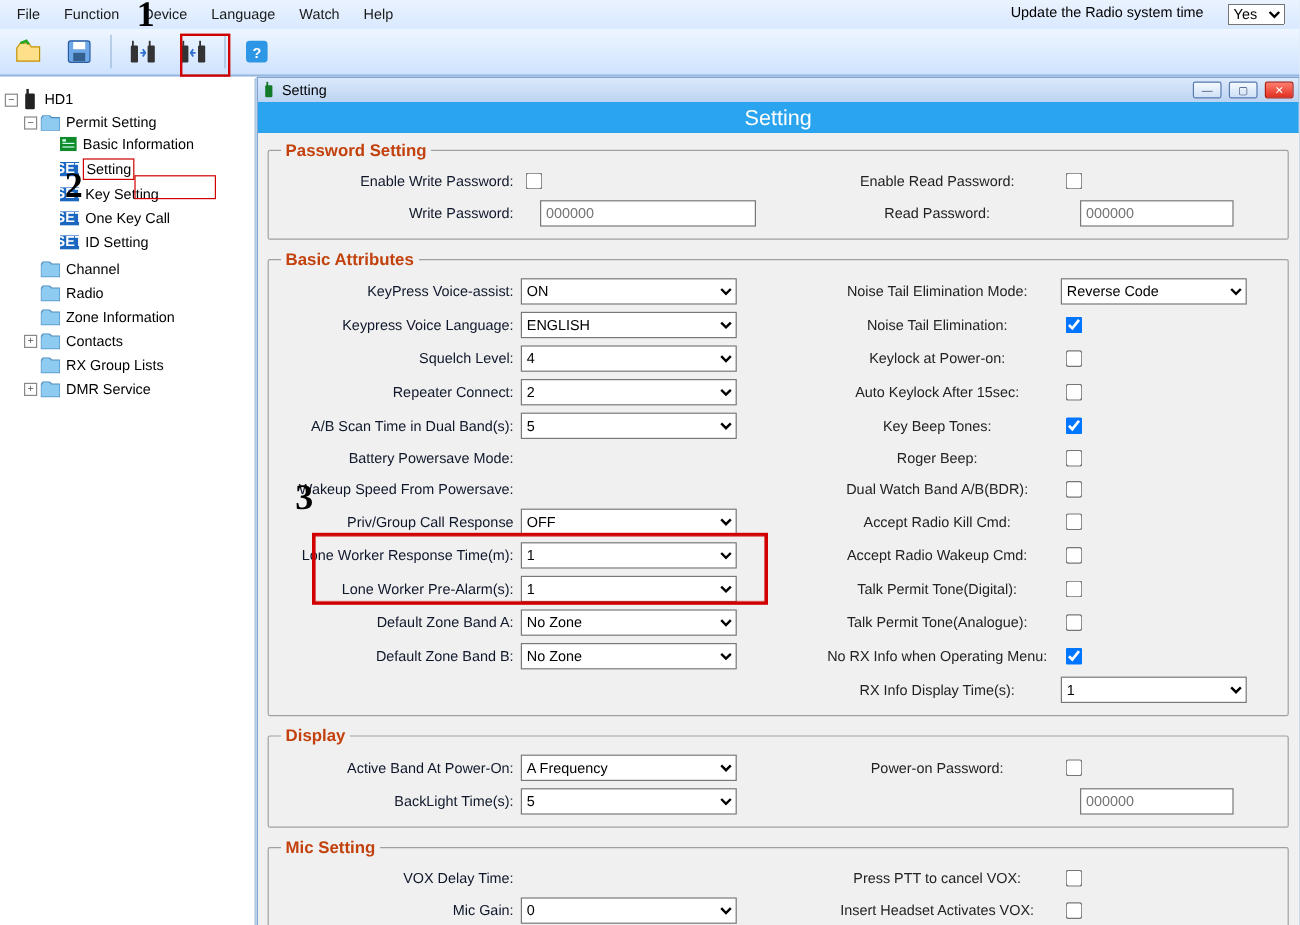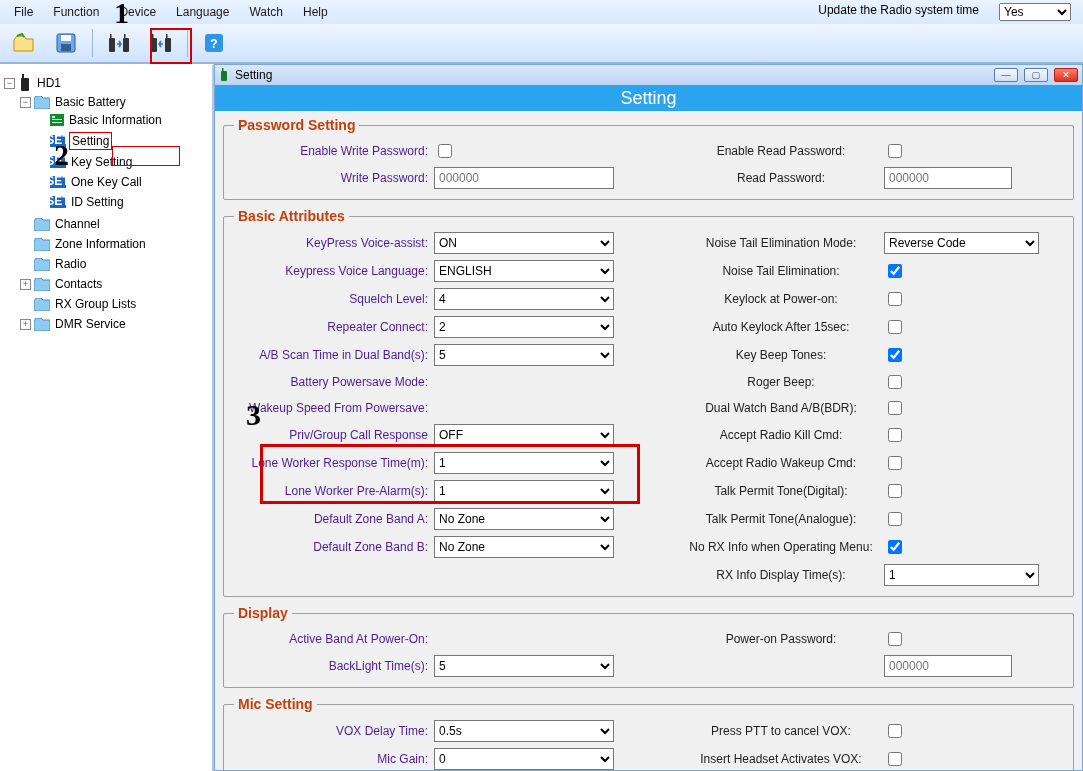--- a/index.html
+++ b/index.html
@@ -1,21 +1,21 @@
 <!DOCTYPE html>
 <html><head>
 <meta charset="utf-8">
 <style>
   * { box-sizing: border-box; font-family: "Segoe UI", Tahoma, sans-serif; font-size: 12px; }
   body { margin:0; padding:0; width:1083px; height:771px; background:#d9e9ff; }
   
   .menubar { height:24px; background:linear-gradient(#eaf3ff,#d9e9ff); display:flex; align-items:center; padding:0 4px; position:relative; }
   .menubar .mi { padding:2px 10px; color:#1a1a1a; }
   .menubar .update { margin-left:auto; display:flex; align-items:flex-start; gap:20px; padding-right:8px;}
-  .menubar select { width:72px; height:18px; font-size:12px;}
+  .menubar select { width:48px; height:18px; font-size:12px;}
   
   .toolbar { height:40px; background:linear-gradient(#eef6ff,#cfe3ff); border-bottom:2px solid #97b7e0; display:flex; align-items:center; padding:0 6px; gap:6px;}
   .toolbar .tbtn { width:36px; height:30px; border:1px solid transparent; border-radius:3px; display:flex; align-items:center; justify-content:center; }
   .toolbar .sep { width:1px; height:28px; background:#9bb7d8; margin:0 2px;}
   
   .main { display:flex; height:calc(100% - 64px); }
   .sidebar { width:214px; background:#fff; border-right:2px solid #b0c8e4; border-top:2px solid #fff; overflow:hidden; position:relative;}
   .content { flex:1; background:#d3d3d3; display:flex; flex-direction:column; }
   
   .tree ul { list-style:none; margin:0; padding-left:16px; }
@@ -31,26 +31,26 @@
   .mdi-window { margin:0; background:#f0f0f0; border:1px solid #7da5d6; height:100%; display:flex; flex-direction:column;}
   .mdi-title { height:20px; background:linear-gradient(#dce9fb,#bcd4f2); display:flex; align-items:center; padding:0 4px; gap:6px;}
   .mdi-title .spacer{flex:1;}
   .winbtn { width:24px; height:14px; border:1px solid #5a7bb0; border-radius:2px; background:linear-gradient(#f4f9ff,#d0e0f5); display:flex; align-items:center; justify-content:center; font-size:9px; color:#34486e;}
   .winbtn.red { background:linear-gradient(#ff7e6e,#e03020); border-color:#b02015; color:#fff;}
   .mdi-header { height:26px; background:#2aa4ef; color:#fff; text-align:center; font-size:18px; line-height:26px;}
   .mdi-body { flex:1; overflow:auto; background:#f0f0f0; padding:6px 8px 4px 8px;}
   fieldset { border:1px solid #a0a0a0; border-radius:2px; margin:0 0 8px 0; padding:8px 10px 10px 10px; background:#f0f0f0;}
   legend { color:#c2410c; font-weight:bold; font-size:14px; padding:0 4px;}
   .grid { display:grid; grid-template-columns: 200px 190px 60px 200px 128px; column-gap:0; row-gap:6px; align-items:center;}
-  .grid .lab { grid-column:1; text-align:right; padding-right:6px; color:#4c1d95;}
+  .grid .lab { grid-column:1; text-align:right; padding-right:6px; color:#0f172a;}
   .grid .ctl { grid-column:2; }
   .grid .lab2 { grid-column:4; text-align:center; padding-right:6px; color:#222;}
   .grid .ctl2 { grid-column:5; }
   select.sel, input.inp { width:180px; height:22px; border:1px solid #777; background:#fff; font-size:12px;}
-  input.inp { padding:4px 4px; color:#777;}
+  input.inp { padding:4px 4px; color:#777;margin-left:16px;}
   input.inp.ro { color:#888;}
   input[type=checkbox]{ width:14px; height:14px;}
   
   .hl { position:absolute; border:3px solid #d10000; pointer-events:none; }
   .annot { position:absolute; font-size:30px; font-weight:600; color:#000; pointer-events:none; font-family: Georgia, serif;}
   
   svg{display:block}
 </style>
 </head>
 <body>
@@ -122,21 +122,21 @@
             </svg>
           <span class="tree-label">HD1</span>
         </div>
         <ul>
           <li>
             <div class="node">
               <span class="exp">−</span>
               <svg width="16" height="13">
                   <path d="M0 3l2-3h5l2 2h7v11H0z" fill="#8fcaf0" stroke="#4a8dc0"></path>
                 </svg>
-              <span class="tree-label">Basic Battery</span>
+              <span class="tree-label">Permit Setting</span>
             </div>
             <ul>
               <li>
                   <div class="node">
                     <span class="noexp"></span>
                     <svg width="14" height="12">
                       <rect width="14" height="12" fill="#118a2a"></rect>
                       <rect x="2" y="2" width="3" height="2" fill="#cfe"></rect>
                       <rect x="2" y="5" width="10" height="1" fill="#cfe"></rect>
                       <rect x="2" y="8" width="10" height="1" fill="#cfe"></rect>
@@ -194,30 +194,30 @@
                 </svg>
                 <span class="tree-label">Channel</span>
               </div>
             </li>
           <li>
               <div class="node">
                 <span class="noexp"></span>
                 <svg width="16" height="13">
                   <path d="M0 3l2-3h5l2 2h7v11H0z" fill="#8fcaf0" stroke="#4a8dc0"></path>
                 </svg>
+                <span class="tree-label">Radio</span>
+              </div>
+            </li>
+          <li>
+              <div class="node">
+                <span class="noexp"></span>
+                <svg width="16" height="13">
+                  <path d="M0 3l2-3h5l2 2h7v11H0z" fill="#8fcaf0" stroke="#4a8dc0"></path>
+                </svg>
                 <span class="tree-label">Zone Information</span>
-              </div>
-            </li>
-          <li>
-              <div class="node">
-                <span class="noexp"></span>
-                <svg width="16" height="13">
-                  <path d="M0 3l2-3h5l2 2h7v11H0z" fill="#8fcaf0" stroke="#4a8dc0"></path>
-                </svg>
-                <span class="tree-label">Radio</span>
               </div>
             </li>
           <li>
               <div class="node">
                 <span class="exp">+</span>
                 <svg width="16" height="13">
                   <path d="M0 3l2-3h5l2 2h7v11H0z" fill="#8fcaf0" stroke="#4a8dc0"></path>
                 </svg>
                 <span class="tree-label">Contacts</span>
               </div>
@@ -357,37 +357,37 @@
                 <span></span>
               <span class="lab2">RX Info Display Time(s):</span>
               <span class="ctl2"><select class="sel" style="width:155px"><option>1</option></select></span>
             </div>
           </fieldset>
 
           <fieldset>
             <legend>Display</legend>
             <div class="grid">
               <span class="lab">Active Band At Power-On:</span>
+              <span class="ctl"><select class="sel"><option>A Frequency</option></select></span>
                 <span></span>
               <span class="lab2">Power-on Password:</span>
               <span class="ctl2"><input type="checkbox" style=""></span>
 
               <span class="lab">BackLight Time(s):</span>
               <span class="ctl"><select class="sel"><option>5</option></select></span>
                 <span></span>
               <span class="lab2"></span>
               <span class="ctl2"><input class="inp ro" style="width: 128px;" placeholder="000000"></span>
             </div>
           </fieldset>
 
           <fieldset>
             <legend>Mic Setting</legend>
             <div class="grid">
               <span class="lab">VOX Delay Time:</span>
-              <span class="ctl"><select class="sel"><option>0.5s</option></select></span>
                 <span></span>
               <span class="lab2">Press PTT to cancel VOX:</span>
               <span class="ctl2"><input type="checkbox" style=""></span>
 
               <span class="lab">Mic Gain:</span>
               <span class="ctl"><select class="sel"><option>0</option></select></span>
                 <span></span>
               <span class="lab2">Insert Headset Activates VOX:</span>
               <span class="ctl2"><input type="checkbox" style=""></span>
             </div>

